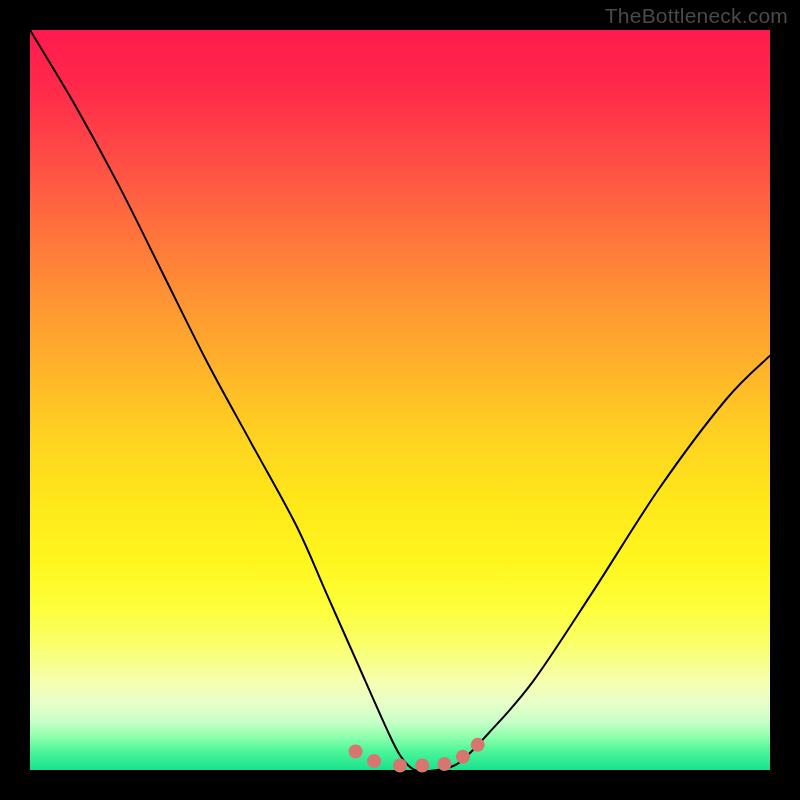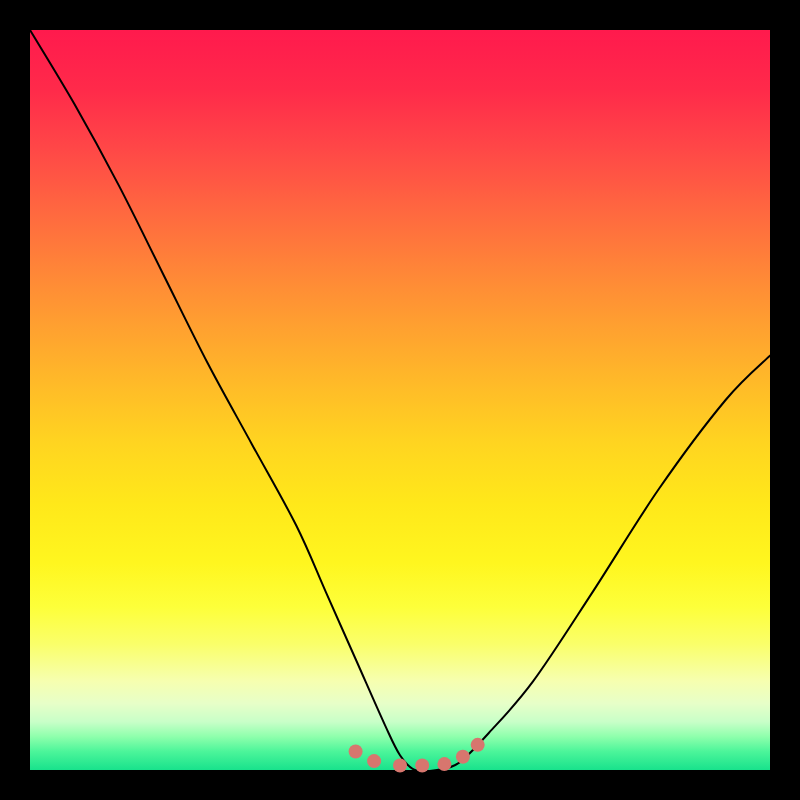--- a/index.html
+++ b/index.html
@@ -61,20 +61,21 @@
     width: 740px;
     height: 740px;
     overflow: visible;
   }
 </style>
 </head>
 <body>
 
 <div class="frame">
 
+  <div class="watermark">TheBottleneck.com</div>
 
   <div class="plot-area">
     <svg class="curve-layer" viewBox="0 0 740 740" preserveAspectRatio="none">
       <path id="curve-path" fill="none" stroke="#000000" stroke-width="2" stroke-linecap="round" stroke-linejoin="round" d="M 0.00 0.00 C 7.40 12.33, 29.60 48.10, 44.40 74.00 C 59.20 99.90, 74.00 127.03, 88.80 155.40 C 103.60 183.77, 118.40 214.60, 133.20 244.20 C 148.00 273.80, 162.80 304.63, 177.60 333.00 C 192.40 361.37, 207.20 387.27, 222.00 414.40 C 236.80 441.53, 254.07 471.13, 266.40 495.80 C 278.73 520.47, 286.13 540.20, 296.00 562.40 C 305.87 584.60, 315.73 606.80, 325.60 629.00 C 335.47 651.20, 347.80 679.57, 355.20 695.60 C 362.60 711.63, 365.07 717.80, 370.00 725.20 C 374.93 732.60, 378.63 737.53, 384.80 740.00 C 390.97 742.47, 399.60 741.23, 407.00 740.00 C 414.40 738.77, 420.57 738.77, 429.20 732.60 C 437.83 726.43, 446.47 716.57, 458.80 703.00 C 471.13 689.43, 485.93 674.63, 503.20 651.20 C 520.47 627.77, 541.43 594.47, 562.40 562.40 C 583.37 530.33, 606.80 490.87, 629.00 458.80 C 651.20 426.73, 677.10 392.20, 695.60 370.00 C 714.10 347.80, 732.60 333.00, 740.00 325.60"></path>
       <g id="valley-dots">
           <circle cx="325.60" cy="721.50" r="7" fill="#d7766e"></circle>
           <circle cx="344.10" cy="731.12" r="7" fill="#d7766e"></circle>
           <circle cx="370.00" cy="735.56" r="7" fill="#d7766e"></circle>
           <circle cx="392.20" cy="735.56" r="7" fill="#d7766e"></circle>
           <circle cx="414.40" cy="734.08" r="7" fill="#d7766e"></circle>

